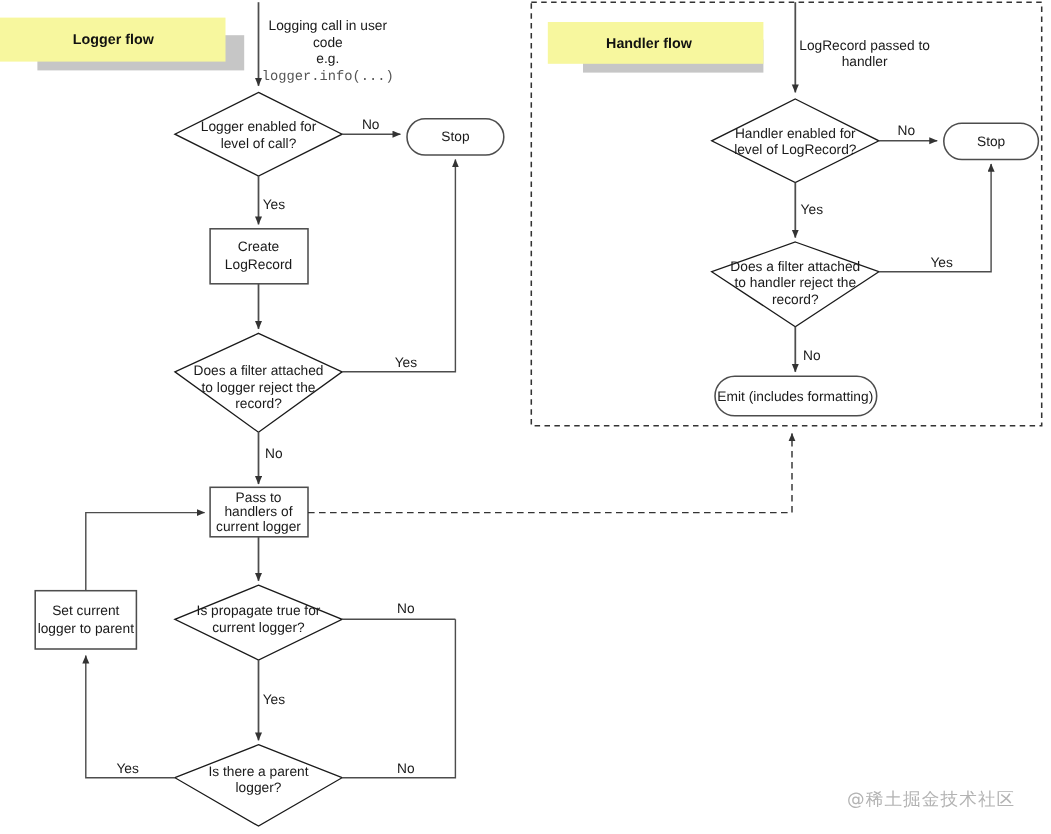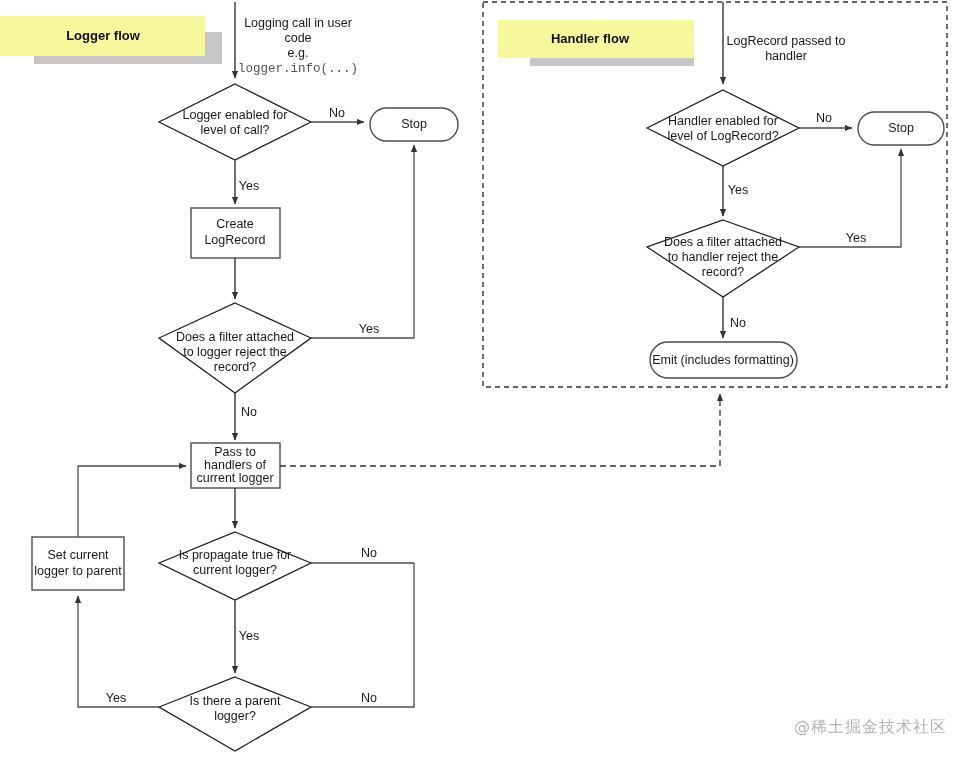--- a/index.html
+++ b/index.html
@@ -77,21 +77,21 @@
   .group-border {
     fill: none;
     stroke: #333333;
     stroke-width: 1.4;
     stroke-dasharray: 5 4;
   }
   .banner-shadow { fill: #c6c6c6; }
   .banner-body { fill: #f7f79e; }
   .watermark {
     position: absolute;
-    right: 8px;
+    right: 32px;
     bottom: 20px;
     font-family: "DejaVu Sans", sans-serif;
     font-size: 16px;
     color: #b3b3b3;
     letter-spacing: 1px;
     white-space: nowrap;
   }
 </style>
 </head>
 <body>

